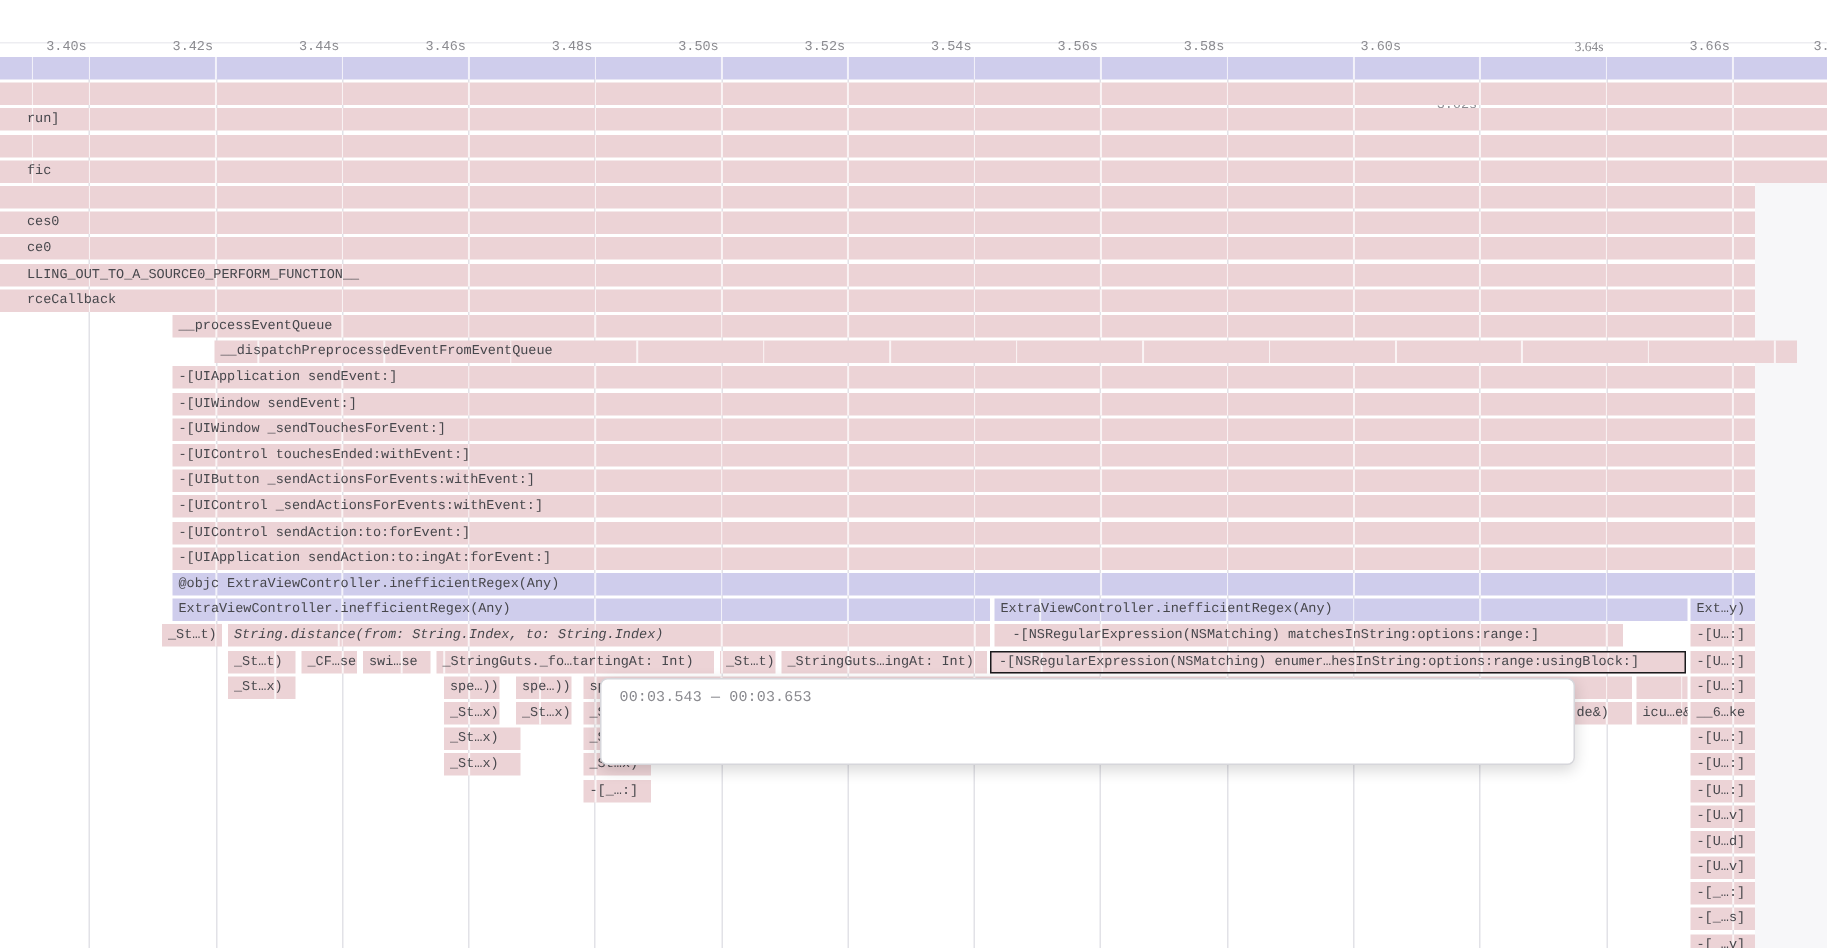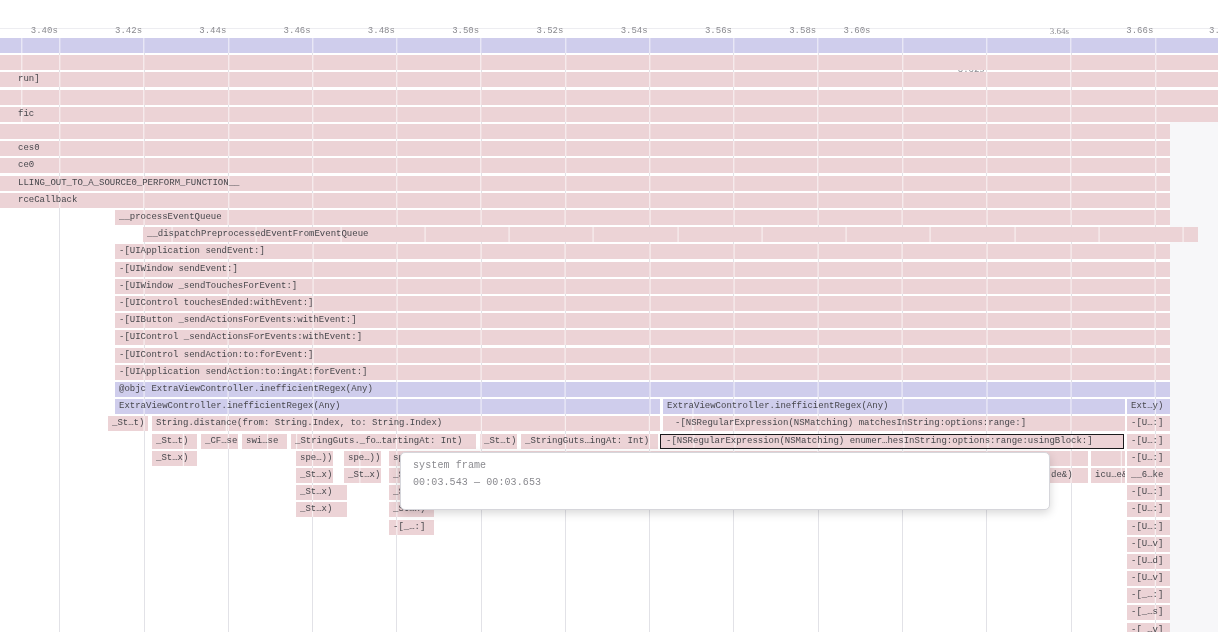--- a/index.html
+++ b/index.html
@@ -48,21 +48,21 @@
       <div class="tick-label" style="left: -2.2px; width: 60px;">3.40s</div>
       <div class="tick-label" style="left: 82.07px; width: 60px;">3.42s</div>
       <div class="tick-label" style="left: 166.34px; width: 60px;">3.44s</div>
       <div class="tick-label" style="left: 250.61px; width: 60px;">3.46s</div>
       <div class="tick-label" style="left: 334.88px; width: 60px;">3.48s</div>
       <div class="tick-label" style="left: 419.15px; width: 60px;">3.50s</div>
       <div class="tick-label" style="left: 503.42px; width: 60px;">3.52s</div>
       <div class="tick-label" style="left: 587.69px; width: 60px;">3.54s</div>
       <div class="tick-label" style="left: 671.96px; width: 60px;">3.56s</div>
       <div class="tick-label" style="left: 756.23px; width: 60px;">3.58s</div>
-      <div class="tick-label" style="left: 827px; width: 60px; text-align: center;">3.60s</div>
+      <div class="tick-label" style="left: 874px; width: 60px;">3.60s</div>
       <div class="tick-label" style="left: 924.77px; width: 60px; margin-top: 39px;">3.62s</div>
       <div class="tick-label" style="left: 1009.04px; width: 60px; font-family: Liberation Serif, serif;">3.64s</div>
       <div class="tick-label" style="left: 1093.31px; width: 60px;">3.66s</div>
       <div class="tick-label" style="left: 1209px; width: 12px; text-align: left;">3.</div>
     </div>
   <div class="empty-area" style="left: 1170px; top: 122px; width: 48px; height: 510px;"></div>
     <div class="gridline" style="left: 59.3px;"></div>
     <div class="gridline" style="left: 143.57px;"></div>
     <div class="gridline" style="left: 227.84px;"></div>
     <div class="gridline" style="left: 312.11px;"></div>
@@ -95,22 +95,22 @@
       <div class="bar sys" style="left: 115px; top: 296px; width: 1055px; height: 15px; background-position: 28.57px 0px;">-[UIControl touchesEnded:withEvent:]</div>
       <div class="bar sys" style="left: 115px; top: 313px; width: 1055px; height: 15px; background-position: 28.57px 0px;">-[UIButton _sendActionsForEvents:withEvent:]</div>
       <div class="bar sys" style="left: 115px; top: 330px; width: 1055px; height: 15px; background-position: 28.57px 0px;">-[UIControl _sendActionsForEvents:withEvent:]</div>
       <div class="bar sys" style="left: 115px; top: 348px; width: 1055px; height: 15px; background-position: 28.57px 0px;">-[UIControl sendAction:to:forEvent:]</div>
       <div class="bar sys" style="left: 115px; top: 365px; width: 1055px; height: 15px; background-position: 28.57px 0px;">-[UIApplication sendAction:to:ingAt:forEvent:]</div>
       <div class="bar user" style="left: 115px; top: 382px; width: 1055px; height: 15px; background-position: 28.57px 0px;">@objc ExtraViewController.inefficientRegex(Any)</div>
       <div class="bar user" style="left: 115px; top: 399px; width: 545px; height: 15px; background-position: 28.57px 0px;">ExtraViewController.inefficientRegex(Any)</div>
       <div class="bar user" style="left: 663px; top: 399px; width: 462px; height: 15px; background-position: 70.46px 0px;">ExtraViewController.inefficientRegex(Any)</div>
       <div class="bar user" style="left: 1127px; top: 399px; width: 43px; height: 15px; background-position: 27.81px 0px;">Ext…y)</div>
       <div class="bar sys" style="left: 108px; top: 416px; width: 40px; height: 15px; background-position: 35.57px 0px;">_St…t)</div>
-      <div class="bar sys" style="left: 152px; top: 416px; width: 508px; height: 15px; background-position: 75.84px 0px;">String.distance(from: String.Index, to: String.Index)</div>
-      <div class="bar sys" style="left: 663px; top: 416px; width: 462px; height: 15px; background-position: 70.46px 0px; padding-left: 12px;">-[NSRegularExpression(NSMatching) matchesInString:options:range:]</div>
+      <div class="bar sys" style="left: 152px; top: 416px; width: 508px; height: 15px; background-position: 75.84px 0px; font-style: italic;">String.distance(from: String.Index, to: String.Index)</div>
+      <div class="bar sys" style="left: 663px; top: 416px; width: 419px; height: 15px; background-position: 70.46px 0px; padding-left: 12px;">-[NSRegularExpression(NSMatching) matchesInString:options:range:]</div>
       <div class="bar sys" style="left: 1127px; top: 416px; width: 43px; height: 15px; background-position: 27.81px 0px;">-[U…:]</div>
       <div class="bar sys" style="left: 152px; top: 434px; width: 45px; height: 15px; background-position: 75.84px 0px;">_St…t)</div>
       <div class="bar sys" style="left: 201px; top: 434px; width: 37px; height: 15px; background-position: 26.84px 0px;">_CF…se</div>
       <div class="bar sys" style="left: 242px; top: 434px; width: 45px; height: 15px; background-position: 70.11px 0px;">swi…se</div>
       <div class="bar sys" style="left: 291px; top: 434px; width: 185px; height: 15px; background-position: 21.11px 0px;">_StringGuts._fo…tartingAt: Int)</div>
       <div class="bar sys" style="left: 480px; top: 434px; width: 37px; height: 15px; background-position: 0.65px 0px;">_St…t)</div>
       <div class="bar sys" style="left: 521px; top: 434px; width: 137px; height: 15px; background-position: 43.92px 0px;">_StringGuts…ingAt: Int)</div>
       <div class="bar sys selected" style="left: 660px; top: 434px; width: 464px; height: 15px; background-position: 73.46px 0px;">-[NSRegularExpression(NSMatching) enumer…hesInString:options:range:usingBlock:]</div>
       <div class="bar sys" style="left: 1127px; top: 434px; width: 43px; height: 15px; background-position: 27.81px 0px;">-[U…:]</div>
       <div class="bar sys" style="left: 152px; top: 451px; width: 45px; height: 15px; background-position: 75.84px 0px;">_St…x)</div>
@@ -134,16 +134,15 @@
       <div class="bar sys" style="left: 389px; top: 520px; width: 45px; height: 15px; background-position: 7.38px 0px;">-[_…:]</div>
       <div class="bar sys" style="left: 1127px; top: 520px; width: 43px; height: 15px; background-position: 27.81px 0px;">-[U…:]</div>
       <div class="bar sys" style="left: 1127px; top: 537px; width: 43px; height: 15px; background-position: 27.81px 0px;">-[U…v]</div>
       <div class="bar sys" style="left: 1127px; top: 554px; width: 43px; height: 15px; background-position: 27.81px 0px;">-[U…d]</div>
       <div class="bar sys" style="left: 1127px; top: 571px; width: 43px; height: 15px; background-position: 27.81px 0px;">-[U…v]</div>
       <div class="bar sys" style="left: 1127px; top: 588px; width: 43px; height: 15px; background-position: 27.81px 0px;">-[_…:]</div>
       <div class="bar sys" style="left: 1127px; top: 605px; width: 43px; height: 15px; background-position: 27.81px 0px;">-[_…s]</div>
       <div class="bar sys" style="left: 1127px; top: 623px; width: 43px; height: 15px; background-position: 27.81px 0px;">-[_…v]</div>
     </div>
   <div class="tooltip">
-    <div class="tt-line2">system frame</div>
     <div class="tt-line3">00:03.543 — 00:03.653</div>
   </div>
 </div>
 
 </body></html>

